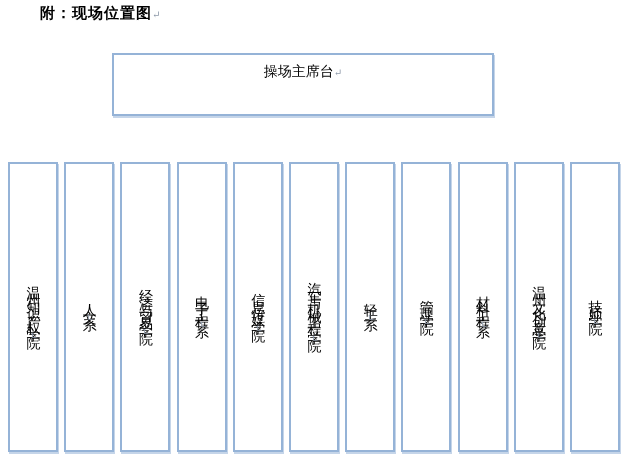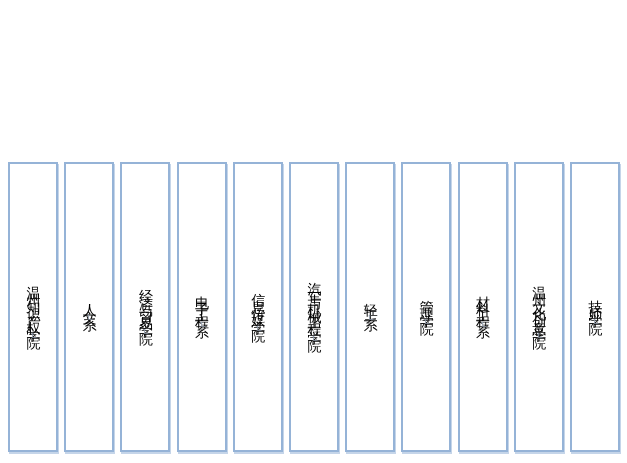--- a/index.html
+++ b/index.html
@@ -73,21 +73,23 @@
     writing-mode: vertical-rl;
     text-orientation: mixed;
     letter-spacing: 0;
   }
 </style>
 </head>
 <body>
 
 <div class="page">
 
+  <div class="doc-title"><span>附：现场位置图</span><span class="para-mark">↵</span></div>
 
+  <div class="stage-box"><span>操场主席台</span><span class="para-mark">↵</span></div>
 
   <div class="columns">
     <div class="pos-box">
         <div class="v-text"><span>温州知识产权学院</span><span class="para-mark">↵</span></div>
       </div>
     <div class="pos-box">
         <div class="v-text"><span>人文系</span><span class="para-mark">↵</span></div>
       </div>
     <div class="pos-box">
         <div class="v-text"><span>经济与贸易学院</span><span class="para-mark">↵</span></div>

